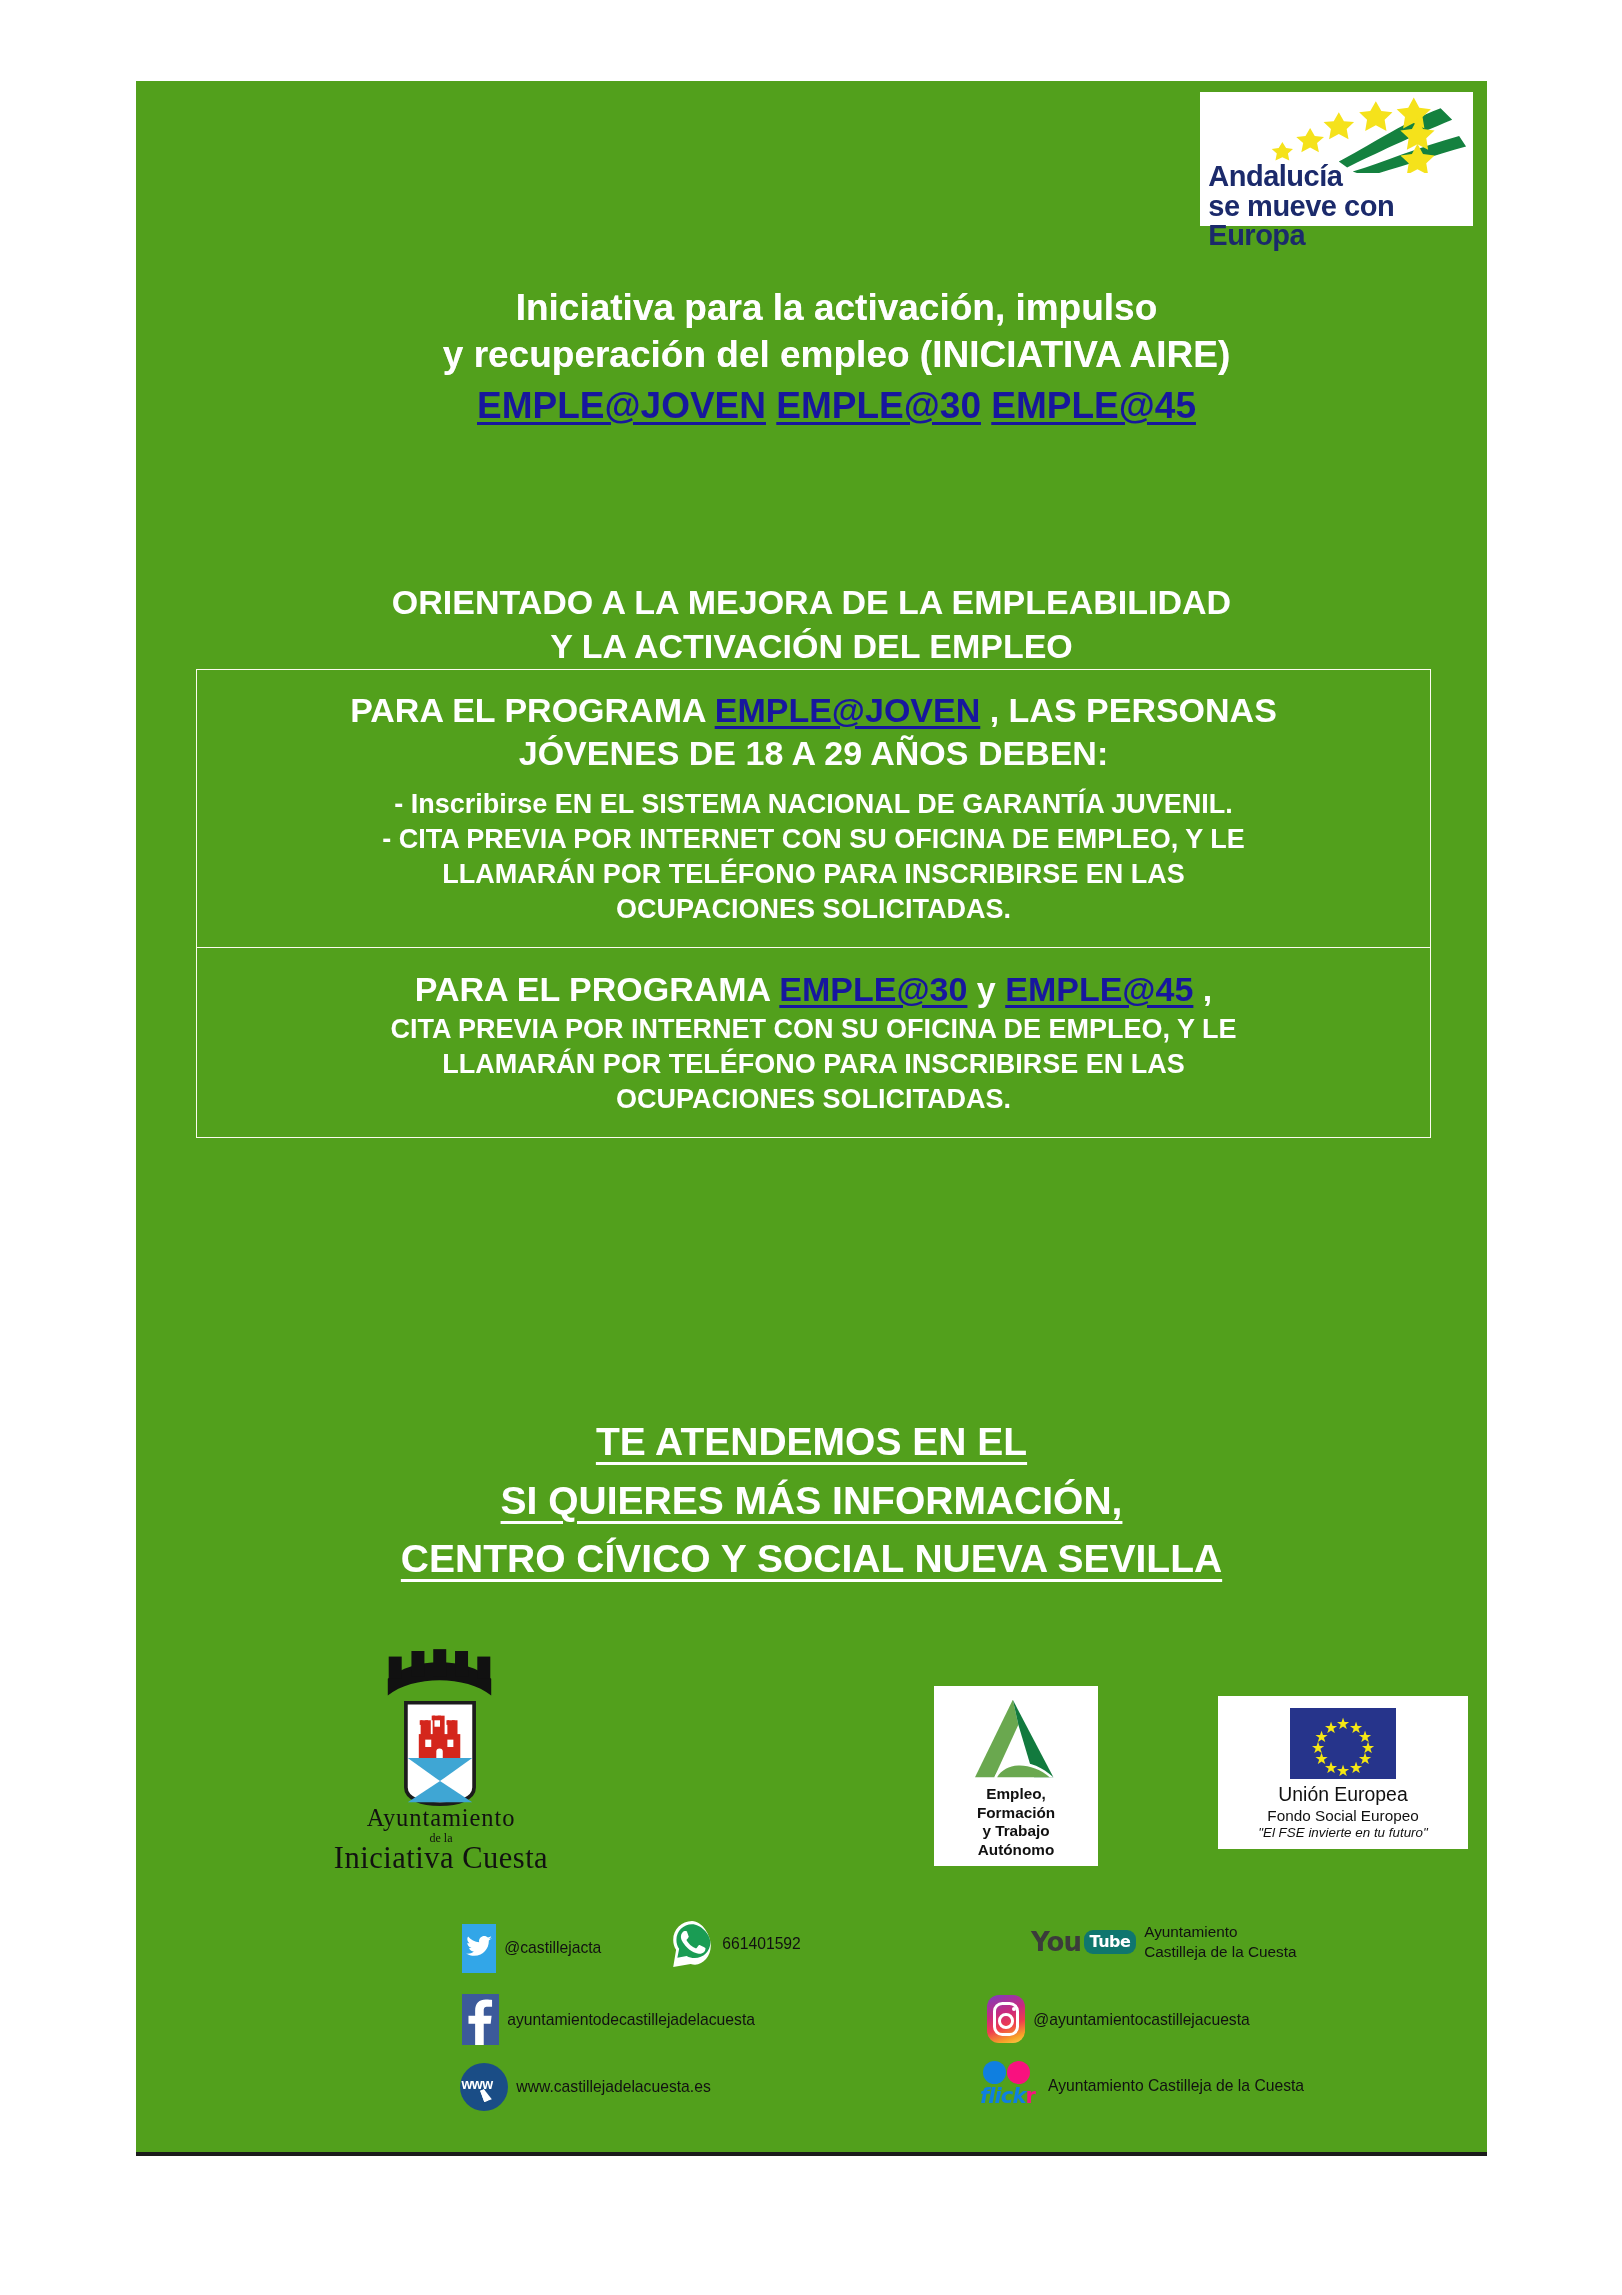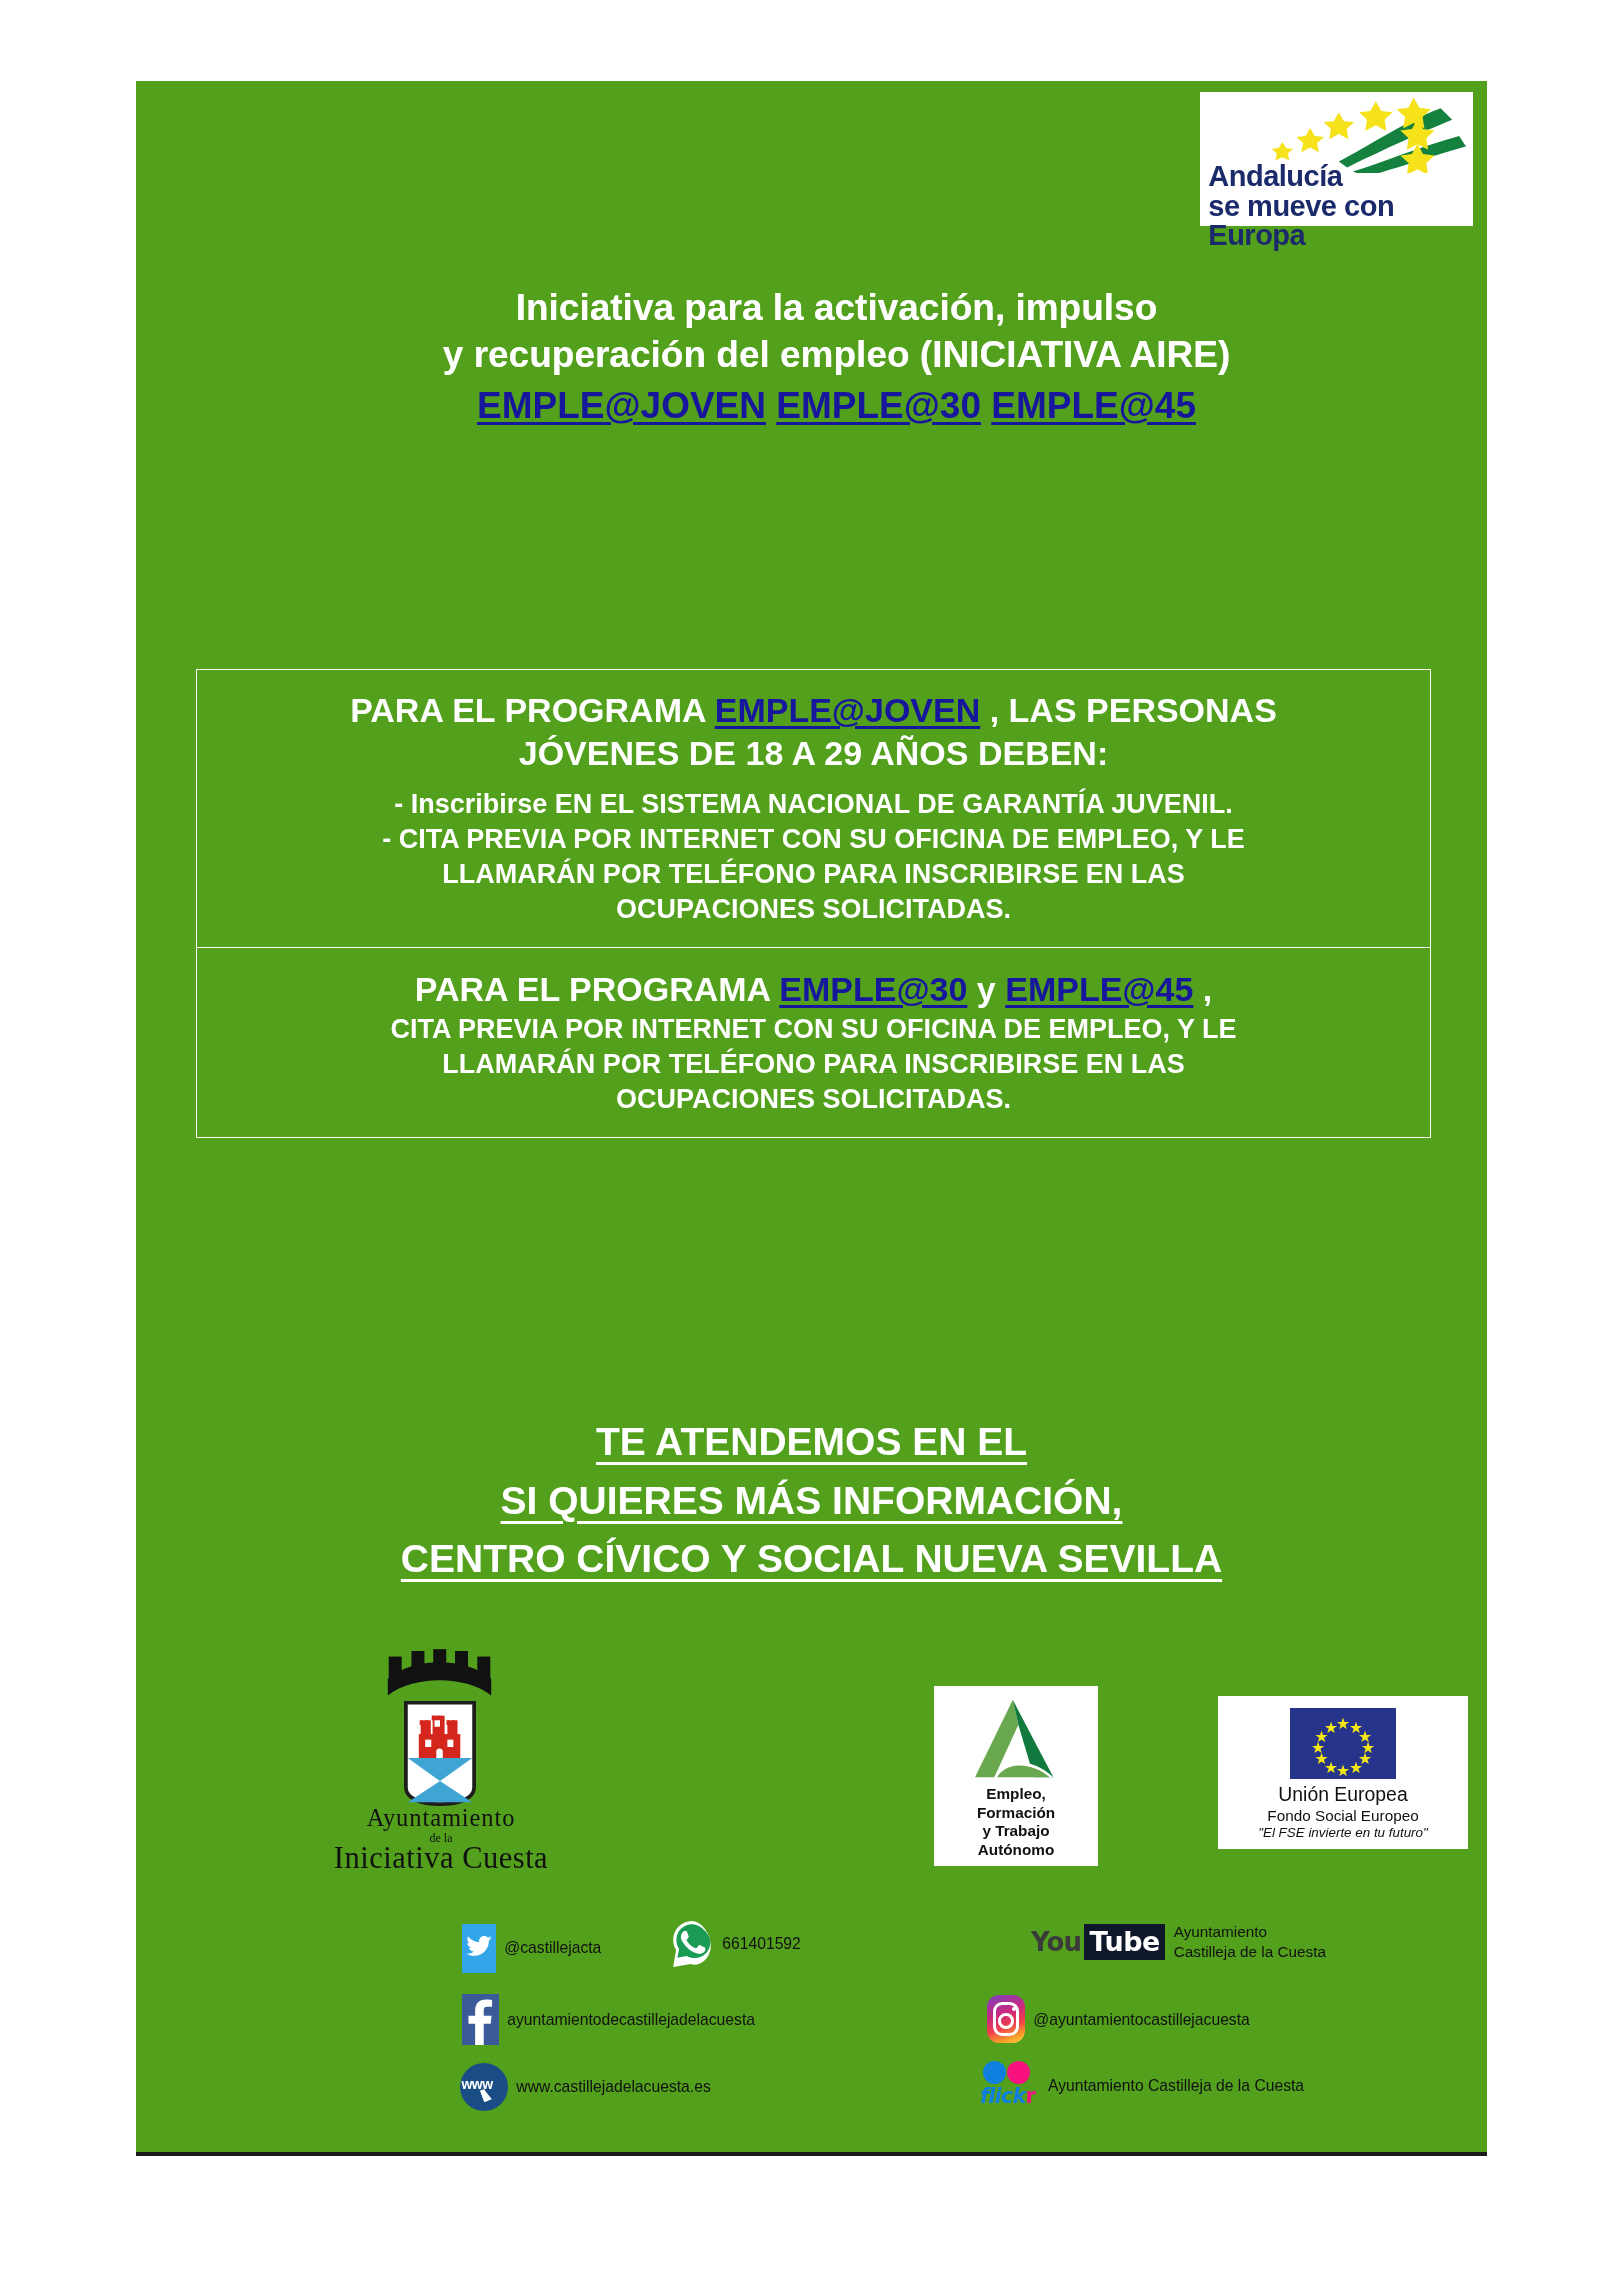--- a/index.html
+++ b/index.html
@@ -149,22 +149,22 @@
 
   
   .tw-box{width:34px;height:49px;background:#32a6e8;position:relative;}
   .tw-bird{position:absolute;left:3.7px;top:11px;width:27px;height:24px;}
   
   .wa{width:44px;height:48px;position:relative;}
   
   .yt{display:flex;align-items:center;}
   .yt-you{font-size:26px;font-weight:bold;color:#3b3b3b;letter-spacing:-0.9px;font-family:"DejaVu Sans", sans-serif;margin-left:35px;}
   .yt-tube{
-    background:#0f172a;color:#ffffff;font-size:27px;font-weight:bold;
-    padding:1.9px 5.6px 3.7px 5.6px;border-radius:0;margin-left:2.8px;letter-spacing:-0.5px;
+    background:#0f766e;color:#ffffff;font-size:16px;font-weight:bold;
+    padding:1.9px 5.6px 3.7px 5.6px;border-radius:9px;margin-left:2.8px;letter-spacing:-0.5px;
     font-family:"DejaVu Sans", sans-serif;
   }
   
   .fb{width:37px;height:51px;background:#3c5a9a;position:relative;}
   
   .ig{width:38px;height:48px;border-radius:12px;position:relative;
       background:linear-gradient(160deg,#7a3fc0 0%,#c9297f 38%,#ef3d4e 62%,#f7a228 85%,#fbd14b 100%);}
   .ig-sq{position:absolute;left:6px;top:7px;width:26px;height:34px;border:3.2px solid #ffffff;border-radius:9.3px;box-sizing:border-box;}
   .ig-circ{position:absolute;left:11px;top:17.6px;width:15.7px;height:15.7px;border:3.2px solid #ffffff;border-radius:50%;box-sizing:border-box;}
   .ig-dot{position:absolute;right:9.3px;top:11.6px;width:4.2px;height:4.2px;background:#ffffff;border-radius:50%;}
@@ -211,20 +211,24 @@
       <div class="title-line">y recuperación del empleo (INICIATIVA AIRE)</div>
       <div class="prog-links">
         <span class="lnk">EMPLE@JOVEN</span>
         <span> </span>
         <span class="lnk">EMPLE@30</span>
         <span> </span>
         <span class="lnk">EMPLE@45</span>
       </div>
     </div>
 
+    <div class="subtitle-block">
+      <div class="subtitle-line">ORIENTADO A LA MEJORA DE LA EMPLEABILIDAD</div>
+      <div class="subtitle-line">Y LA ACTIVACIÓN DEL EMPLEO</div>
+    </div>
 
     <div class="info-table">
 
       <div class="info-cell">
         <div class="cell-head">
           <span>PARA EL PROGRAMA </span><span class="lnk">EMPLE@JOVEN</span><span> , LAS PERSONAS</span>
         </div>
         <div class="cell-head2">JÓVENES DE 18 A 29 AÑOS DEBEN:</div>
         <div class="cell-body cell-gap-top">
           <div>- Inscribirse EN EL SISTEMA NACIONAL DE GARANTÍA JUVENIL.</div>

